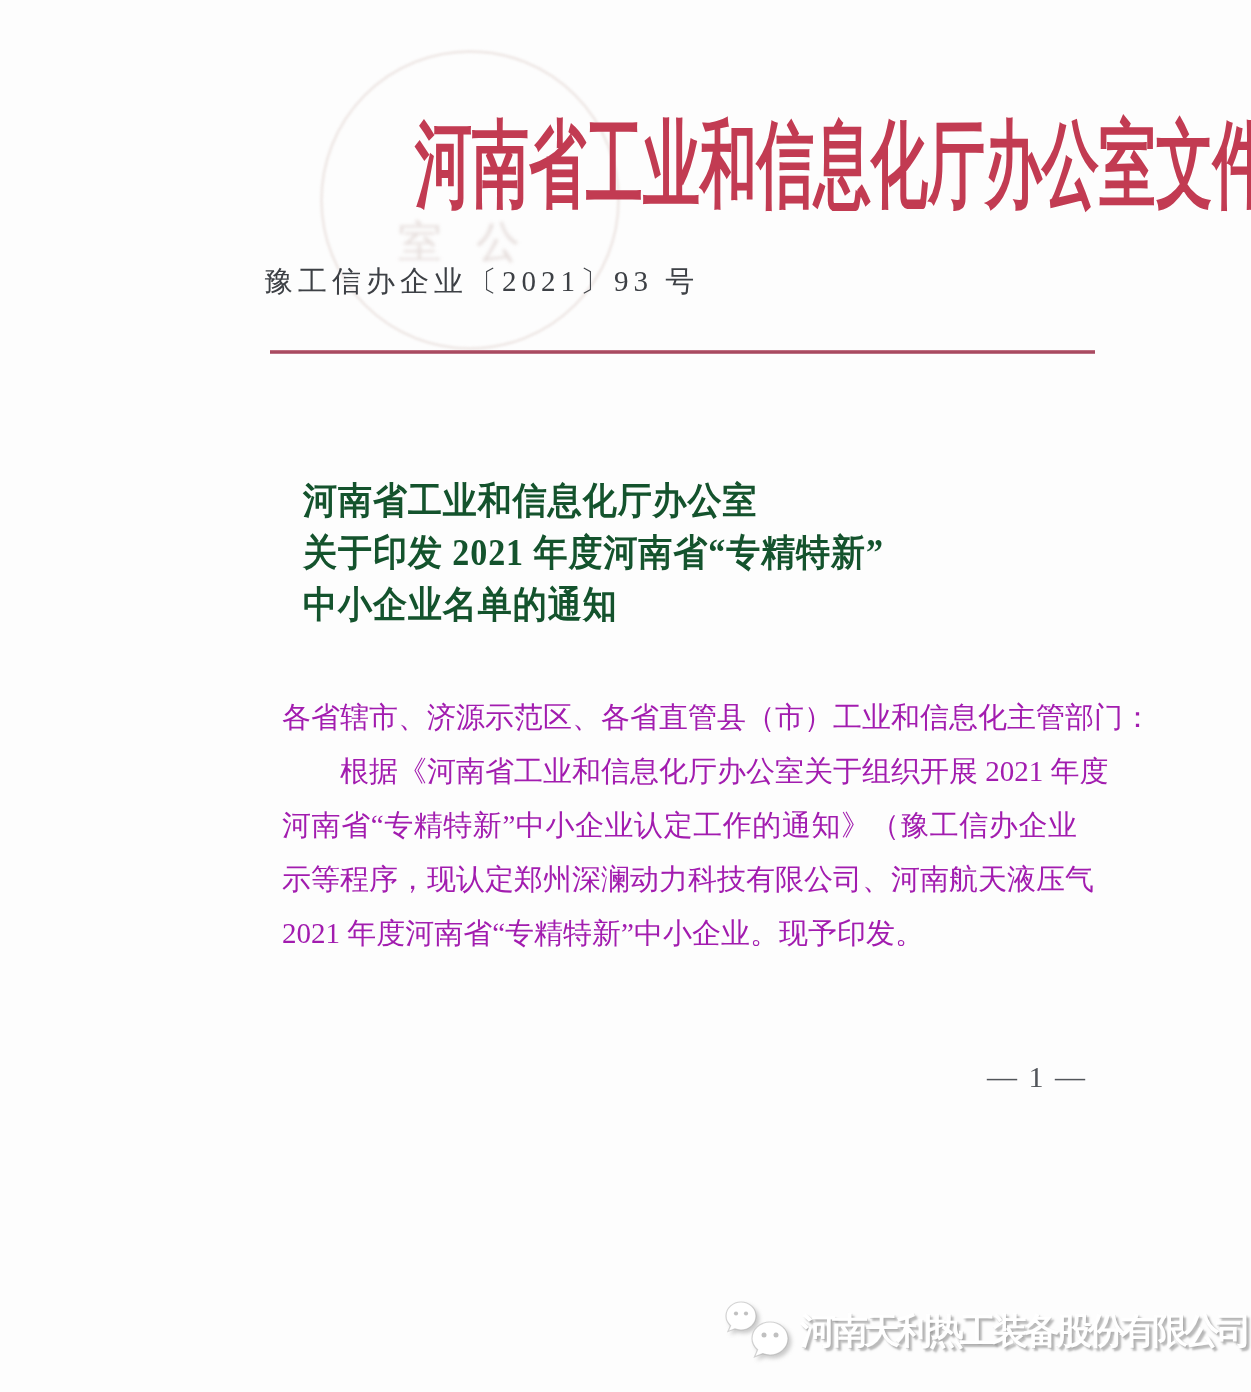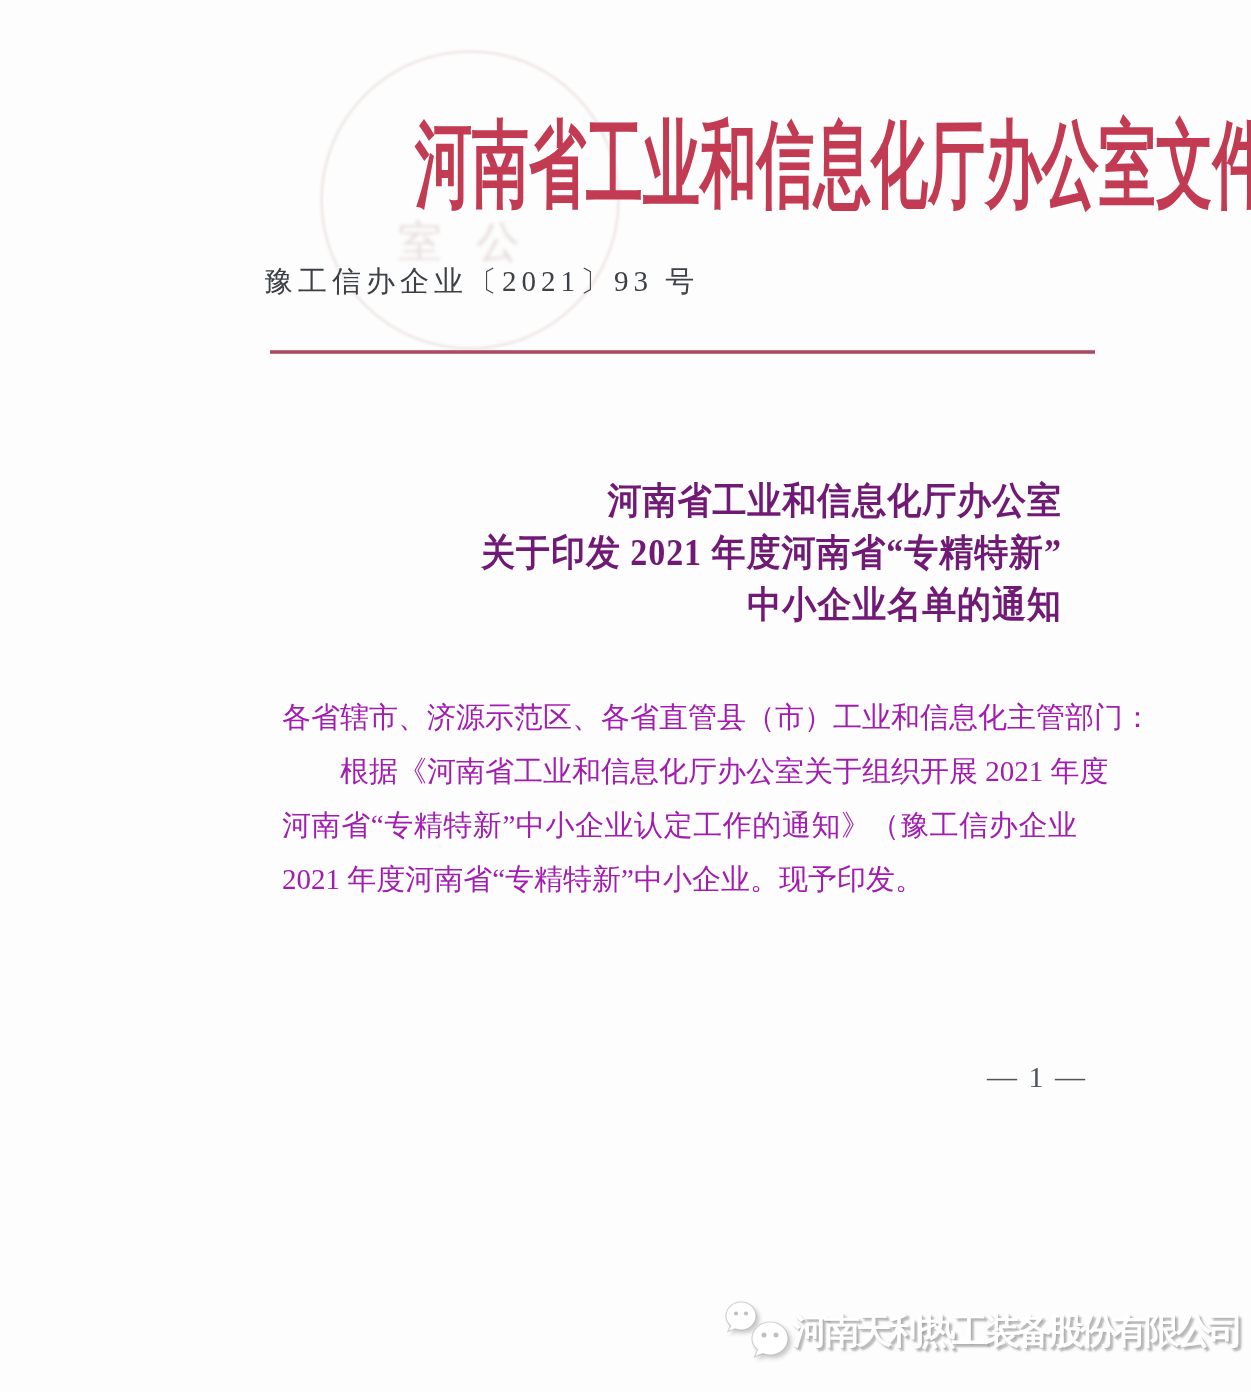--- a/index.html
+++ b/index.html
@@ -64,25 +64,25 @@
   .red-line {
     position: absolute;
     top: 350px; left: 0;
     width: 825px; height: 4px;
     background: linear-gradient(to bottom, #c97f90, #a8495f 40%, #a8495f 70%, #c98fa0);
   }
   .notice-title {
     position: absolute;
     top: 475px; left: 0;
     width: 100%;
-    text-align: right;
+    text-align: left;
     font-weight: bold;
     font-size: 37px;
     line-height: 52px;
-    color: #701a75;
+    color: #14532d;
     letter-spacing: 1px;
   }
   .notice-title .tline { transform: scaleX(0.92); transform-origin: center; }
   .body-block {
     position: absolute;
     top: 690px; left: 12px;
     width: 795px;
     font-size: 29px;
     color: #a21caf;
   }
@@ -104,20 +104,21 @@
     top: 1060px; right: 8px;
     font-size: 30px;
     letter-spacing: 2px;
     color: #52555a;
   }
   .footer-mark {
     position: absolute;
     left: 722px; top: 1300px;
     display: flex;
     align-items: center;
+    gap: 8px;
   }
   .wechat-icon { 
     width: 70px; height: 62px; flex: 0 0 auto;
     filter: drop-shadow(3px 3px 2px rgba(135,135,135,0.45));
   }
   .company-watermark {
     font-size: 36px;
     font-weight: bold;
     letter-spacing: -4px;
     white-space: nowrap;
@@ -146,20 +147,21 @@
     <div class="notice-title">
       <div class="tline">河南省工业和信息化厅办公室</div>
       <div class="tline">关于印发 2021 年度河南省“专精特新”</div>
       <div class="tline">中小企业名单的通知</div>
     </div>
 
     <div class="body-block">
       <span class="body-line">各省辖市、济源示范区、各省直管县（市）工业和信息化主管部门：</span>
       <span class="body-line indent">根据《河南省工业和信息化厅办公室关于组织开展 2021 年度</span>
       <span class="body-line">河南省“专精特新”中小企业认定工作的通知》（豫工信办企业</span>
+      <span class="body-line">示等程序，现认定郑州深澜动力科技有限公司、河南航天液压气</span>
       <span class="body-line last">2021 年度河南省“专精特新”中小企业。现予印发。</span>
     </div>
 
     <div class="page-number">— 1 —</div>
 
   </div>
 
   <div class="footer-mark">
     <svg class="wechat-icon" viewBox="0 0 70 62" xmlns="http://www.w3.org/2000/svg">
       <g fill="#ffffff" stroke="rgba(160,160,160,0.45)" stroke-width="1.2">

